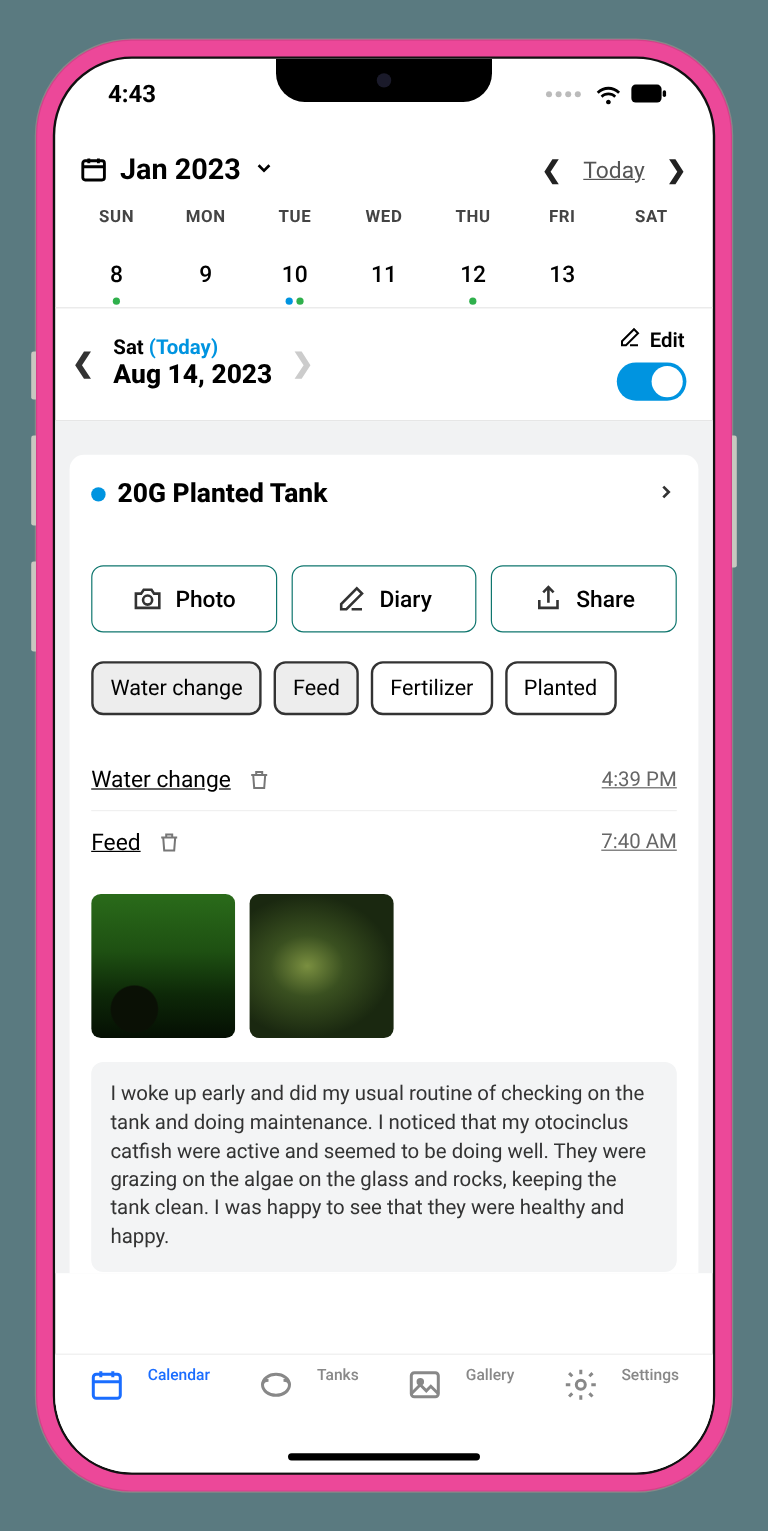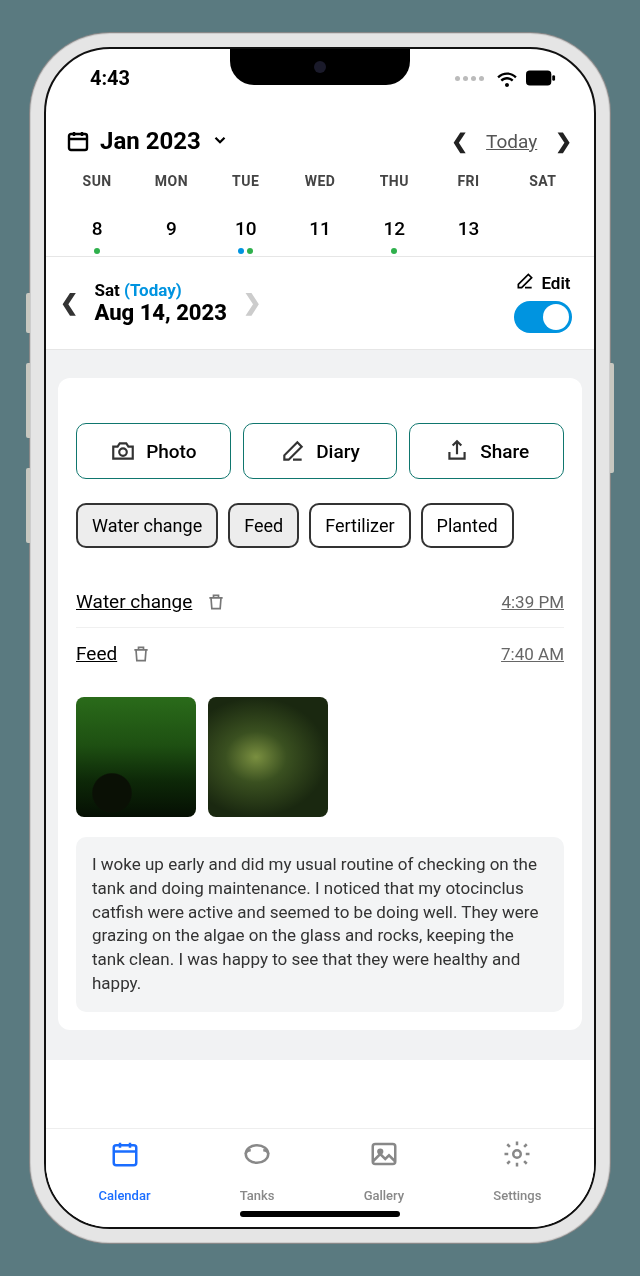--- a/index.html
+++ b/index.html
@@ -8,21 +8,21 @@
     background: #5a7a80;
     display: flex;
     justify-content: center;
     align-items: center;
     min-height: 1276px;
     width: 640px;
   }
   .device-frame {
     width: 580px;
     height: 1210px;
-    background: #e5e5e5;
+    background: #ec4899;
     border-radius: 80px;
     padding: 14px;
     position: relative;
     box-shadow: 0 0 0 1px #888, inset 0 0 0 1px rgba(0,0,0,0.1);
   }
   .device-buttons-left {
     position: absolute;
     left: -4px;
     top: 260px;
     width: 4px;
@@ -217,22 +217,21 @@
     left:0; right:0; bottom:0;
     height:98px;
     background:#fff;
     box-shadow: 0 -1px 0 #eee;
     display:flex;
     justify-content:space-around;
     padding:10px 8px 0 8px;
   }
   .tab {
     display:flex;
-    flex-direction:column;
-    align-items:center;
+    flex-direction:row;
     gap:19px;
     font-size:13px;
     color:#888;
     font-weight:500;
   }
   .tab.active { color:#1a6dff; }
   .tab svg { width:30px; height:30px; }
   .home-indicator {
     position:absolute;
     bottom:10px;
@@ -354,20 +353,31 @@
           <span>Edit</span>
         </div>
         <div class="toggle"></div>
       </div>
     </div>
 
     <div class="divider"></div>
 
     <div class="content-area">
       <div class="card">
+        <div class="tank-row">
+          <div class="tank-title">
+            <span class="tank-dot"></span>
+            <span>20G Planted Tank</span>
+          </div>
+          <span>
+            <svg width="18" height="18" viewBox="0 0 24 24" fill="none" stroke="#333" stroke-width="3">
+                <path d="M9 6l6 6-6 6"></path>
+              </svg>
+          </span>
+        </div>
 
         <div class="action-row">
           <div class="action-btn">
             <svg width="26" height="26" viewBox="0 0 24 24" fill="none" stroke="#333" stroke-width="2">
                 <path d="M3 8h4l2-3h6l2 3h4v11H3z"></path>
                 <circle cx="12" cy="13" r="3.5"></circle>
               </svg>
             <span>Photo</span>
           </div>
           <div class="action-btn">

